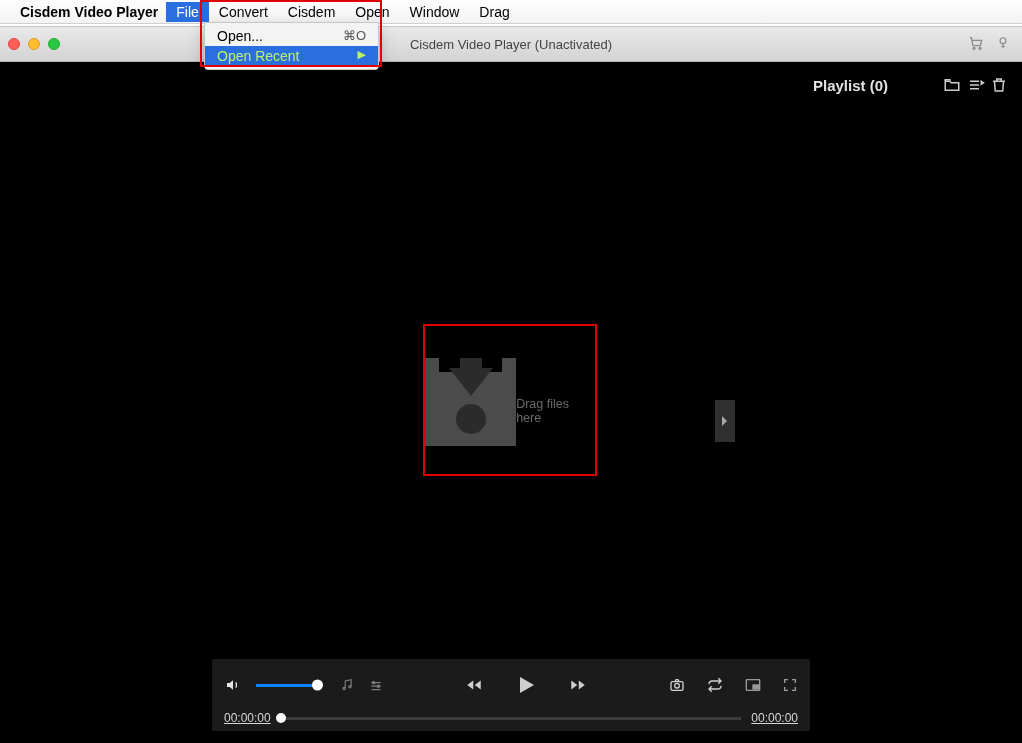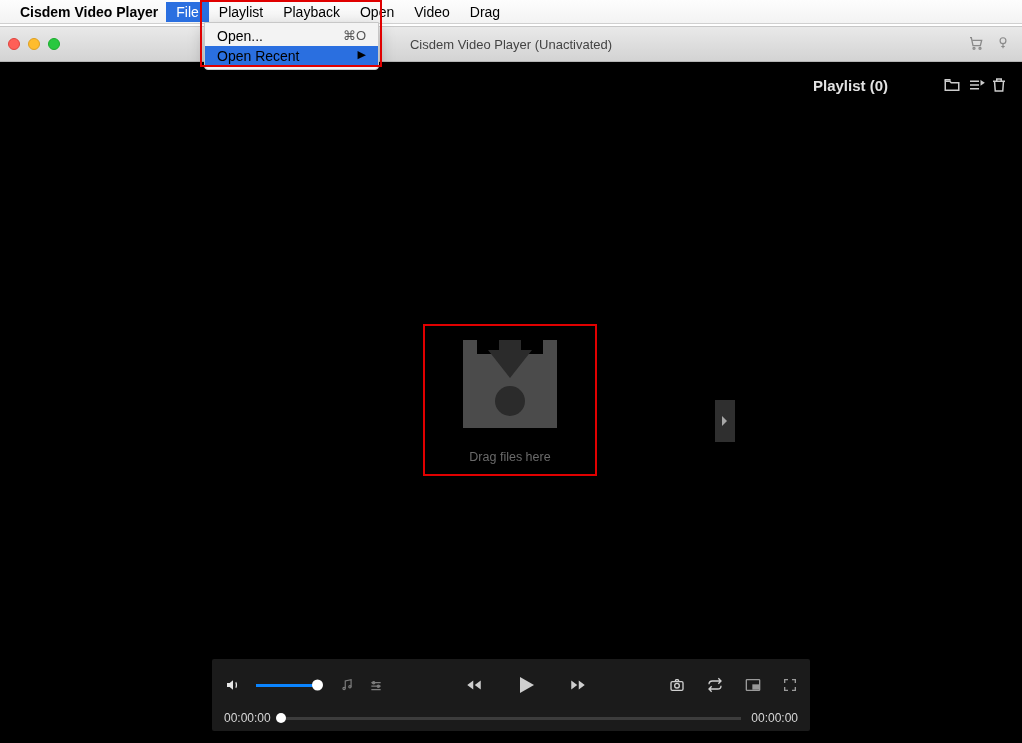--- a/index.html
+++ b/index.html
@@ -44,21 +44,21 @@
     border: 1px solid #c7c7c7;
     border-radius: 0 0 4px 4px;
     box-shadow: 0 6px 16px rgba(0,0,0,0.25);
     z-index: 40;
     padding: 3px 0;
   }
   .dropdown .drow {
     display: flex; align-items: flex-start; justify-content: space-between;
     padding: 2px 12px; font-size: 14px; color: #000;
   }
-  .dropdown .drow.sub { background: #2a6fe0; color: #000000; gap: 16px; }
+  .dropdown .drow.sub { background: #2a6fe0; color: #bef264; gap: 16px; }
   .dropdown .shortcut { color: #555; font-size: 13px; }
   .dropdown .arrow { font-size: 11px; }
 
   
   .titlebar {
     margin-top: 2px;
     height: 36px;
     background: linear-gradient(#e9e9e9,#d3d3d3);
     border-top: 1px solid #c7c7c7;
     border-bottom: 1px solid #b5b5b5;
@@ -88,21 +88,21 @@
     color: #e2e2e2;
   }
   .playlist-header .pl-label { font-weight: 600; font-size: 15px; margin-right: 50px;}
   .playlist-header svg { stroke:#ccc; fill:none; }
   
   .drop-zone {
     position: absolute;
     left: 423px; top: 262px;
     width: 174px; height: 152px;
     border: 2px solid #e00000;
-    display:flex; flex-direction:column; align-items:center; justify-content:center;
+    display:flex; flex-direction:row; align-items:center; justify-content:center;
   }
   .drop-icon { width: 94px; height: 88px; background:#4b4b4b; position:relative; margin-top:4px;}
   .drop-icon::before{
     content:""; position:absolute; left:14px; right:14px; top:0; height:14px; background:#000;
   }
   .drop-icon .arrow {
     position:absolute; left:50%; top:10px; transform:translateX(-50%);
     width:0;height:0; border-left:22px solid transparent; border-right:22px solid transparent;
     border-top:28px solid #2b2b2b;
   }
@@ -134,35 +134,35 @@
   }
   .controls .spacer { flex:1; }
   .vol { display:flex; align-items:center; gap:6px; }
   .vol-track { width:62px; height:3px; background:#0a84ff; position:relative; }
   .vol-track .knob { position:absolute; right:-5px; top:50%; transform:translateY(-50%); width:11px;height:11px;border-radius:50%; background:#fff;}
   .ctl-icon { color:#d7d7d7; cursor:default; display:flex; align-items:center; }
   .ctl-icon svg { display:block; }
   .transport { display:flex; gap:28px; align-items:center; margin: 0 auto; }
   .right-ctrls { display:flex; gap:20px; align-items:center; }
 
-  .row2 { display:flex; align-items:center; gap:10px; margin-top:10px; color:#d7d7d7; font-size:12px;}
+  .row2 { display:flex; align-items:center; gap:10px; margin-top:10px; color:#d7d7d7; font-size:12px;text-decoration:underline;}
   .seek { flex:1; height:3px; background:#3c3c3c; position:relative; }
   .seek .knob { position:absolute; left:0; top:50%; transform:translate(-50%,-50%); width:10px;height:10px;border-radius:50%; background:#fff;}
 </style>
 </head>
 <body>
 
 <div class="menubar">
   <span class="apple"></span>
   <span class="appname">Cisdem Video Player</span>
   <span class="mitem active">File</span>
-  <span class="mitem">Playlist</span>
-  <span class="mitem">Playback</span>
+  <span class="mitem">Convert</span>
+  <span class="mitem">Cisdem</span>
   <span class="mitem">Open</span>
-  <span class="mitem">Video</span>
+  <span class="mitem">Window</span>
   <span class="mitem">Drag</span>
 </div>
 
 <div class="menu-highlight-box"></div>
 
 <div class="dropdown">
   <div class="drow">
     <span>Open...</span>
     <span class="shortcut">⌘O</span>
   </div>

